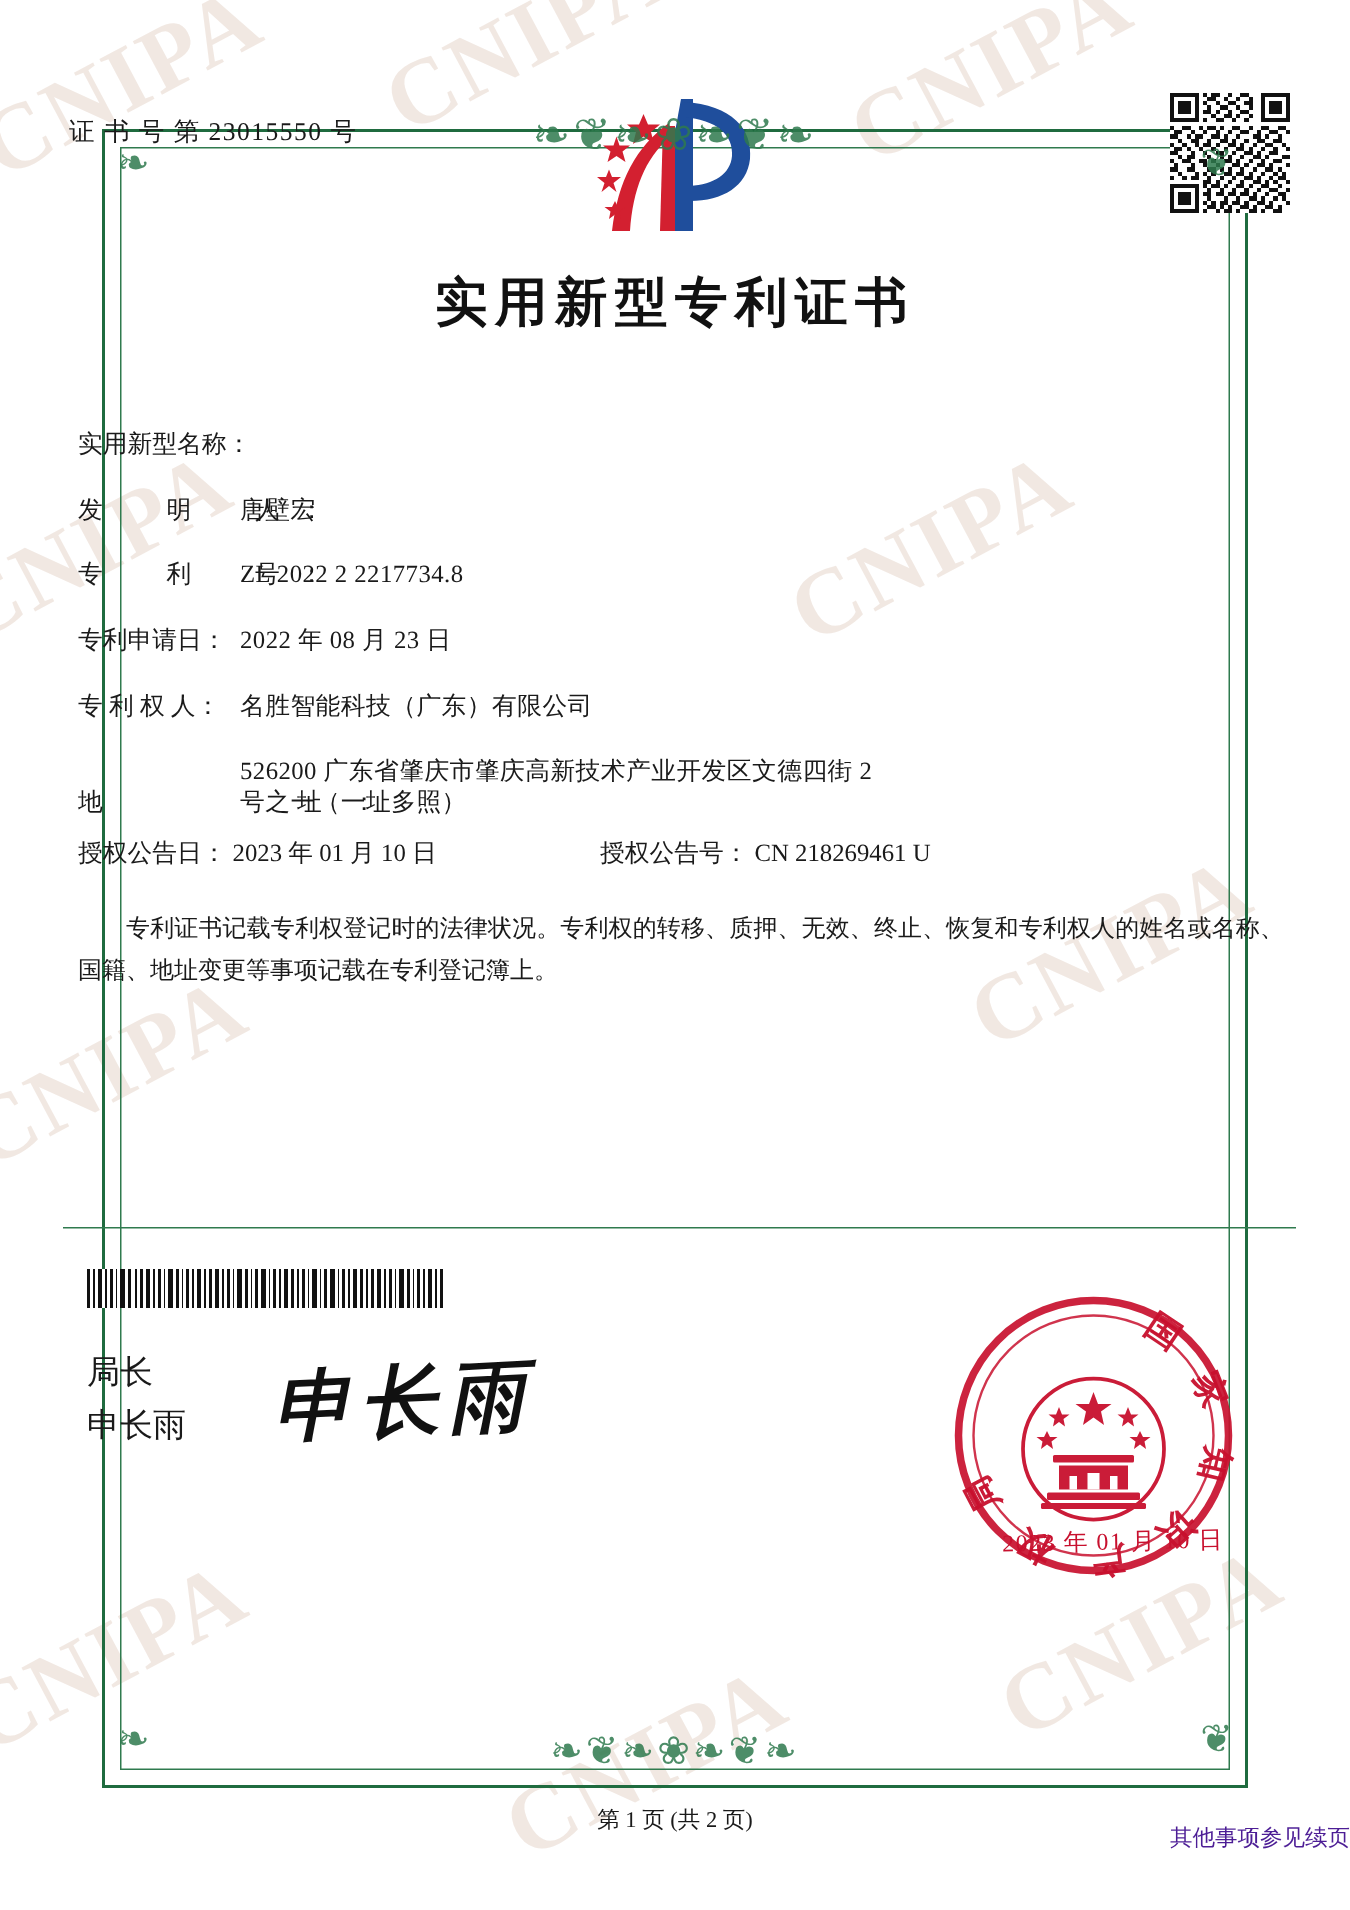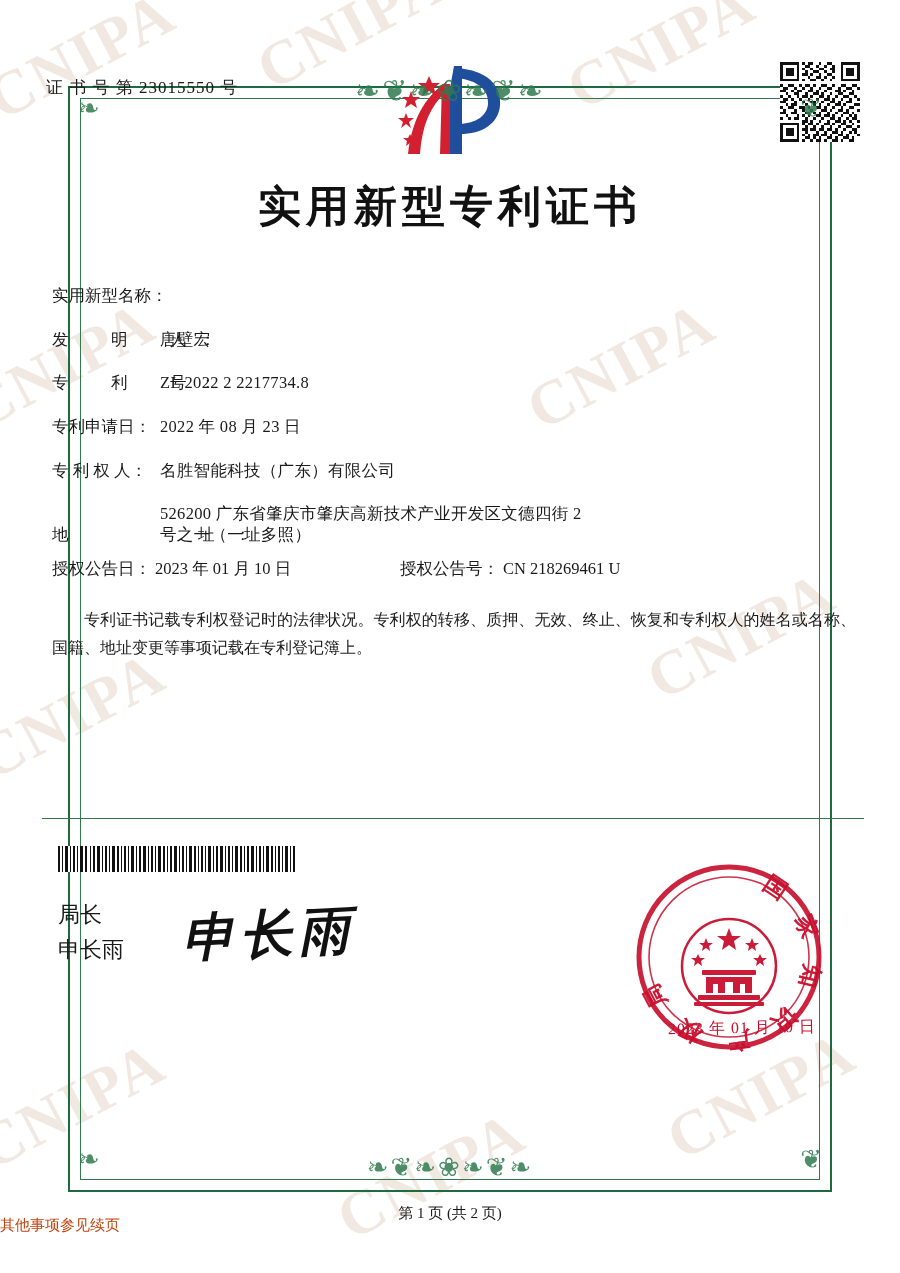--- a/index.html
+++ b/index.html
@@ -117,21 +117,21 @@
     height: 80px;
     background: #fff;
   }
 
   
   .cert-title {
     position: absolute;
     left: 0; right: 0;
     top: 178px;
     text-align: center;
-    font-size: 43px;
+    font-size: 35px;
     font-weight: 700;
     letter-spacing: 5px;
     font-family: Liberation Sans, sans-serif;
     color: #111;
   }
 
   
   .fields {
     position: absolute;
     left: 52px;
@@ -241,24 +241,24 @@
     position: absolute;
     left: 0; right: 0;
     bottom: 50px;
     text-align: center;
     font-size: 15px;
   }
   .outside-note {
     position: absolute;
     left: 0; right: 0;
     top: 1216px;
-    text-align: left;
+    text-align: right;
     font-size: 15px;
     z-index: 5;
-    color: #c2410c;
+    color: #4c1d95;
   }
 </style>
 </head>
 <body>
 
 <div class="watermark-layer">
   <div class="wm" style="left:-20px;  top:20px;   font-size:62px;">CNIPA</div>
   <div class="wm" style="left:250px; top:-10px; font-size:62px;">CNIPA</div>
   <div class="wm" style="left:560px; top:10px;  font-size:62px;">CNIPA</div>
   <div class="wm" style="left:-40px; top:330px; font-size:62px;">CNIPA</div>

